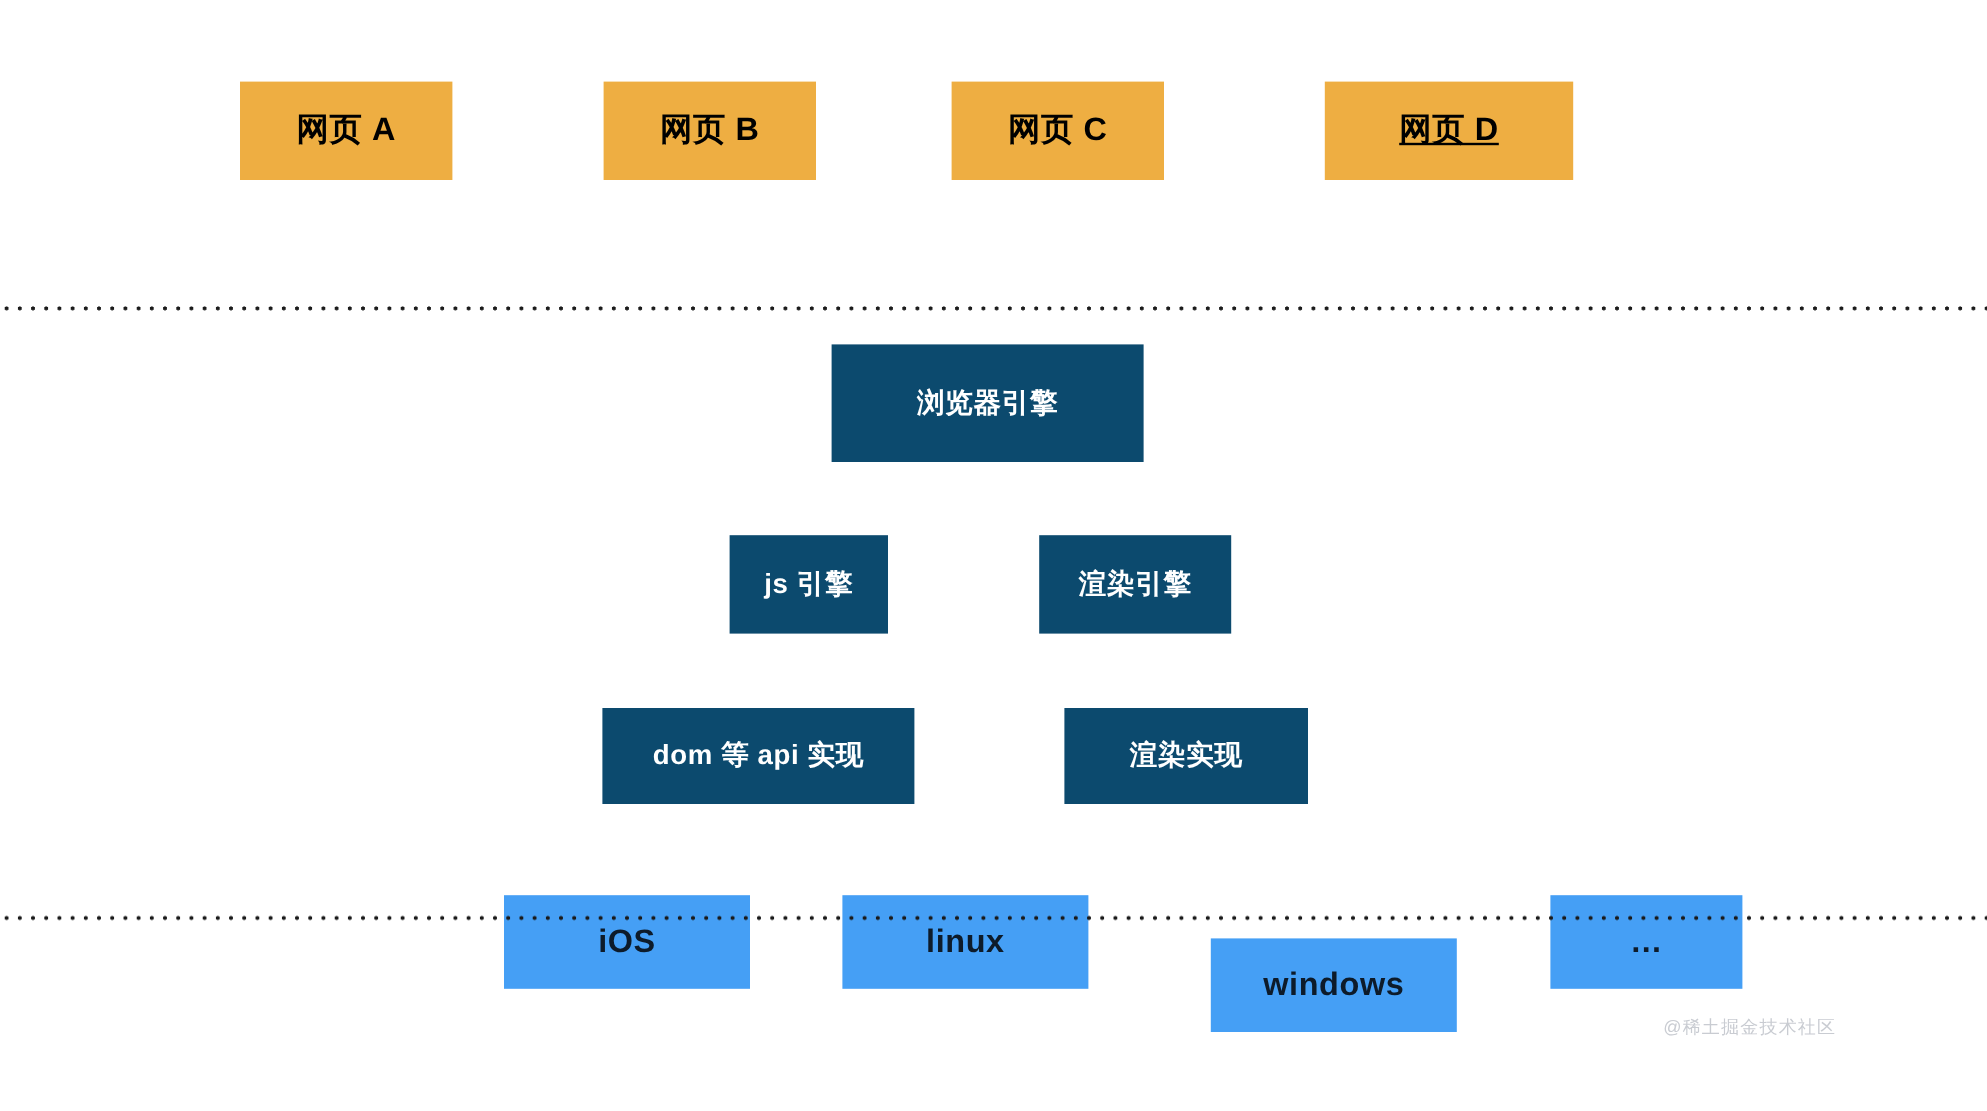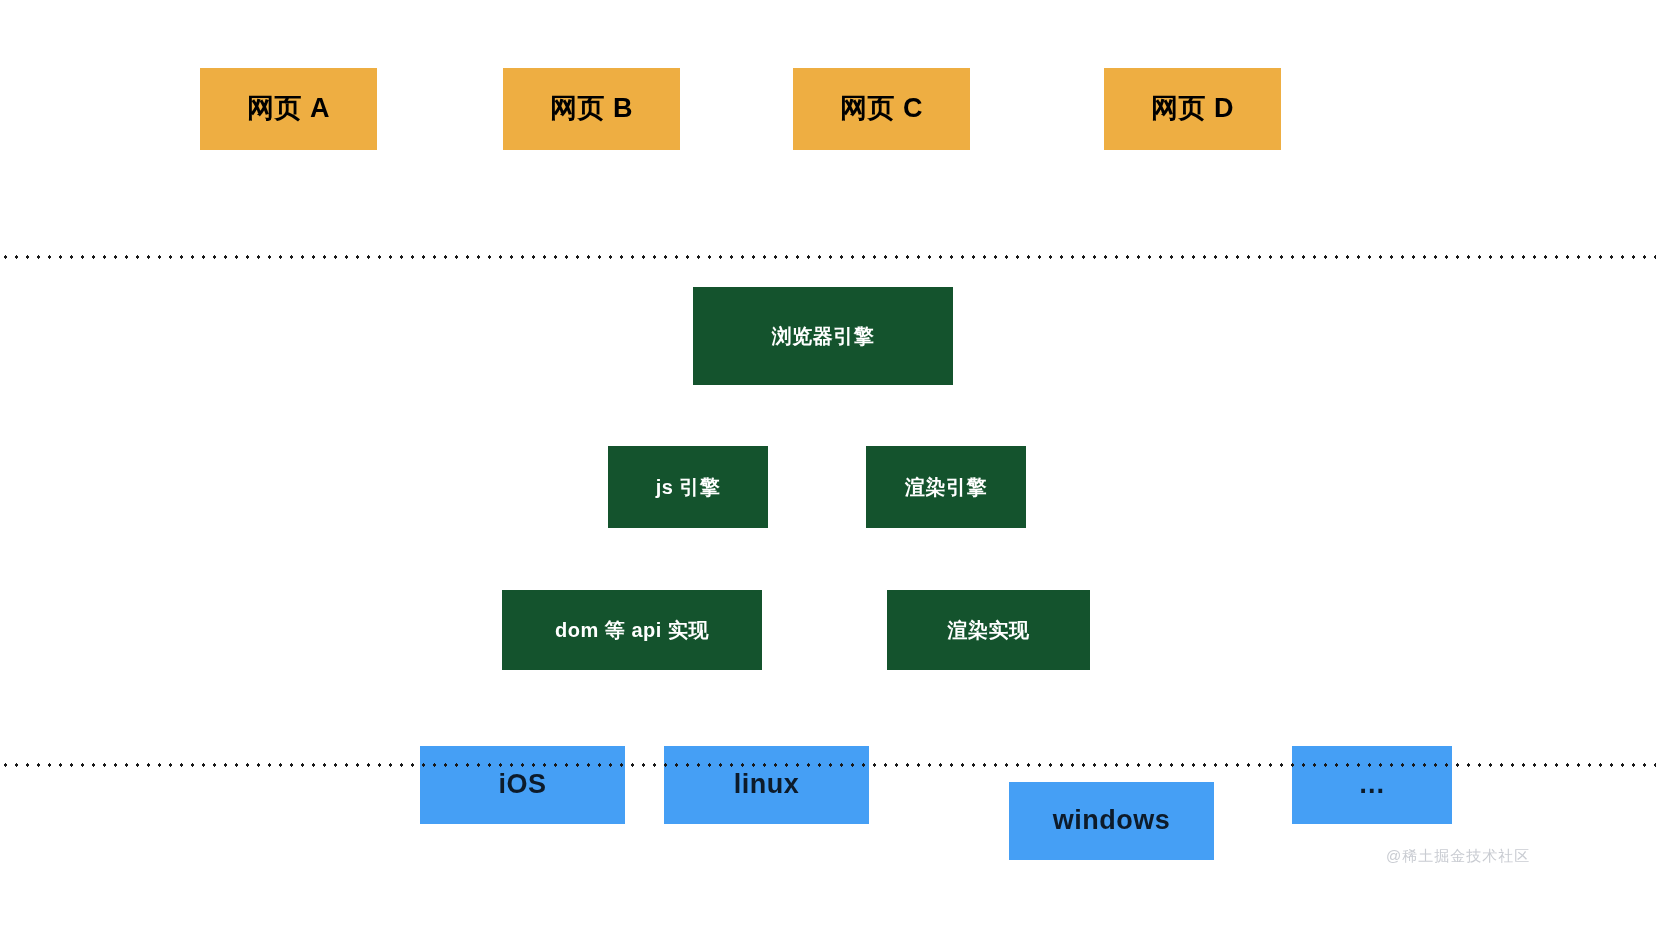--- a/index.html
+++ b/index.html
@@ -28,23 +28,23 @@
     line-height: 1.1;
     text-align: center;
     white-space: nowrap;
   }
   .node.page {
     background: #eeae42;
     color: #000000;
     font-size: 27px;
   }
   .node.engine {
-    background: #14532d;
+    background: #0c4a6e;
     color: #ffffff;
-    font-size: 20px;
+    font-size: 23px;
   }
   .node.os {
     background: #459ff5;
     color: #0d1b2a;
     font-size: 27px;
   }
   .divider {
     position: absolute;
     left: 0;
     width: 1656px;
@@ -63,26 +63,26 @@
     white-space: nowrap;
   }
 </style>
 </head>
 <body>
 
 <div id="diagram" style="width: 1656px; height: 926px; background: rgb(255, 255, 255);">
     <div class="node page" style="left: 200px; top: 68px; width: 177px; height: 82px;">网页 A</div>
     <div class="node page" style="left: 503px; top: 68px; width: 177px; height: 82px;">网页 B</div>
     <div class="node page" style="left: 793px; top: 68px; width: 177px; height: 82px;">网页 C</div>
-    <div class="node page" style="left: 1104px; top: 68px; width: 177px; height: 82px;">网页 D</div>
+    <div class="node page" style="left: 1104px; top: 68px; width: 207px; height: 82px; text-decoration: underline;">网页 D</div>
     <div class="node engine" style="left: 693px; top: 287px; width: 260px; height: 98px;">浏览器引擎</div>
-    <div class="node engine" style="left: 608px; top: 446px; width: 160px; height: 82px;">js 引擎</div>
+    <div class="node engine" style="left: 608px; top: 446px; width: 132px; height: 82px;">js 引擎</div>
     <div class="node engine" style="left: 866px; top: 446px; width: 160px; height: 82px;">渲染引擎</div>
     <div class="node engine" style="left: 502px; top: 590px; width: 260px; height: 80px;">dom 等 api 实现</div>
     <div class="node engine" style="left: 887px; top: 590px; width: 203px; height: 80px;">渲染实现</div>
     <div class="node os" style="left: 420px; top: 746px; width: 205px; height: 78px;">iOS</div>
-    <div class="node os" style="left: 664px; top: 746px; width: 205px; height: 78px;">linux</div>
+    <div class="node os" style="left: 702px; top: 746px; width: 205px; height: 78px;">linux</div>
     <div class="node os" style="left: 1009px; top: 782px; width: 205px; height: 78px;">windows</div>
     <div class="node os" style="left: 1292px; top: 746px; width: 160px; height: 78px;">…</div>
     <div class="divider" style="top: 255px;"></div>
     <div class="divider" style="top: 763px;"></div>
     <div class="watermark" style="left: 1386px; top: 847px;">@稀土掘金技术社区</div>
   </div>
 
 </body></html>

